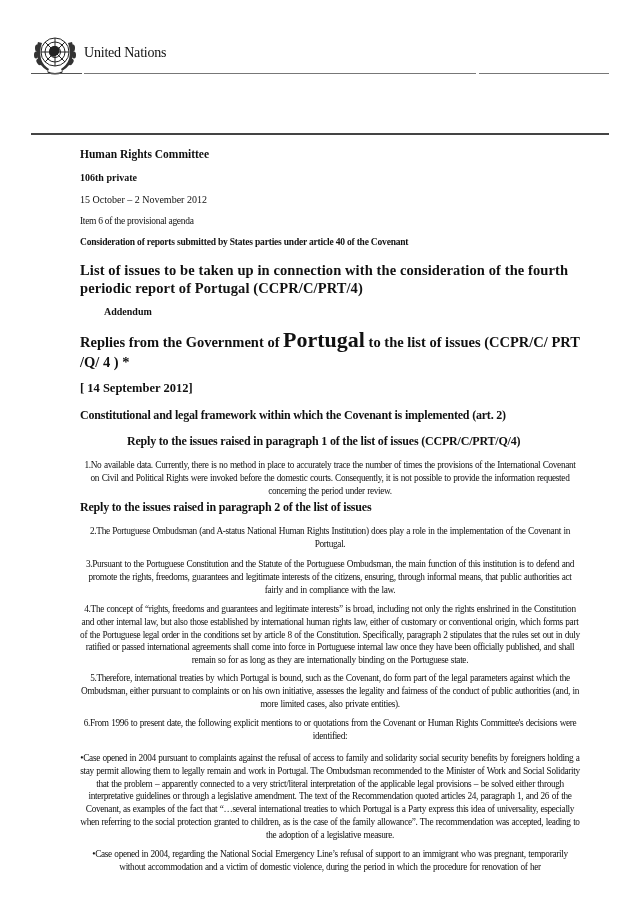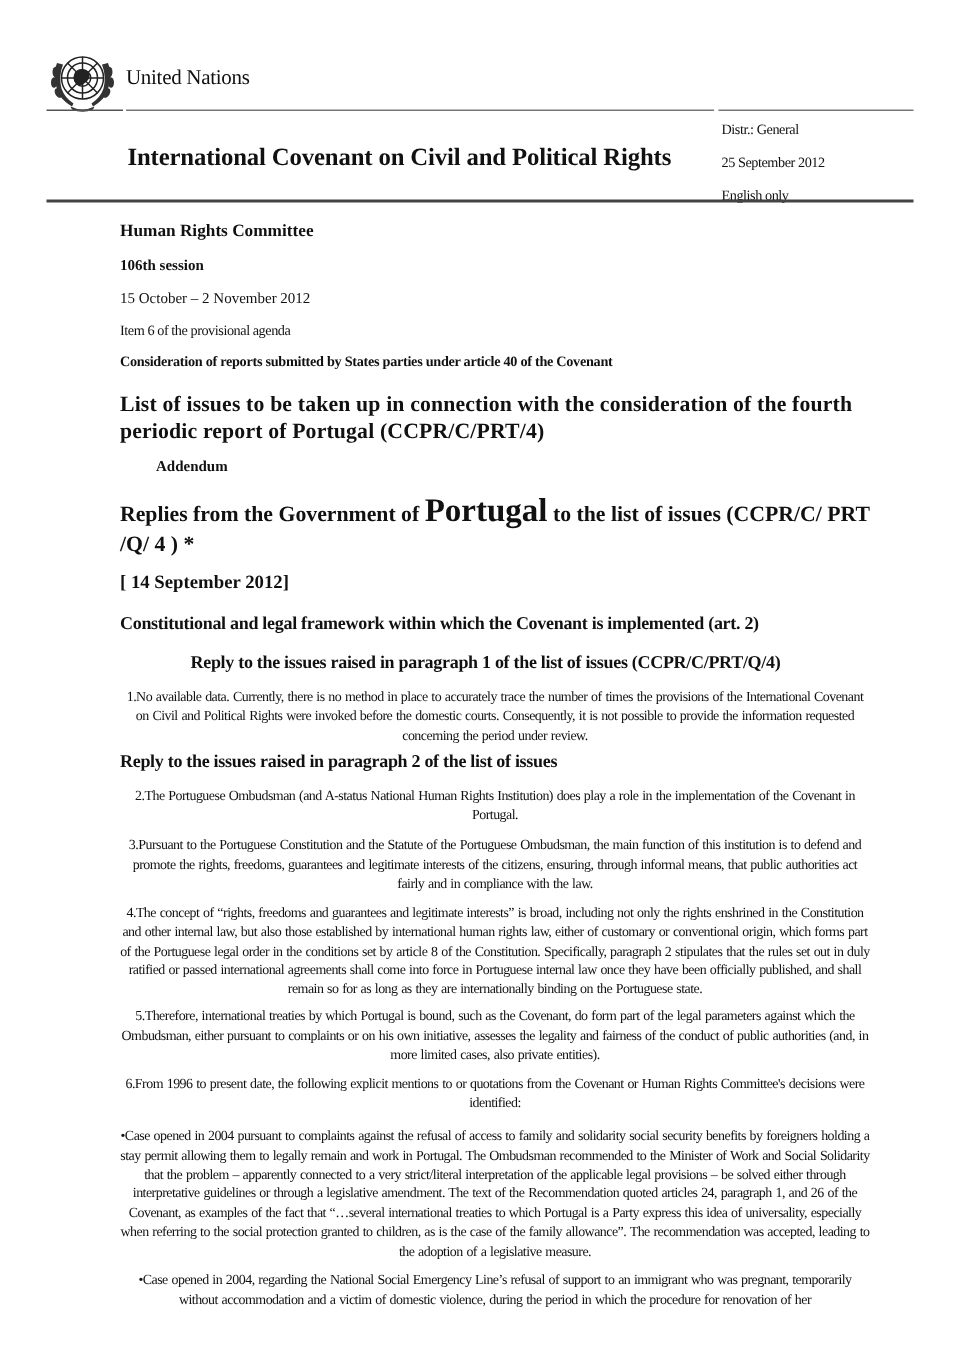--- a/index.html
+++ b/index.html
@@ -60,33 +60,27 @@
     </g>
   </svg>
 
   <div class="abs un-name">United Nations</div>
 
 
   <div class="abs rule-top-left"></div>
   <div class="abs rule-top-mid"></div>
   <div class="abs rule-top-right"></div>
 
-  <div class="abs covenant-title">International Covenant on Civil and Political Rights</div>
 
-  <div class="abs distr">
-    <div>Distr.: General</div>
-    <div>25 September 2012</div>
-    <div>English only</div>
-  </div>
 
   <div class="abs rule-bottom"></div>
 
   <div class="abs content">
     <div class="h-committee">Human Rights Committee</div>
-    <div class="h-session">106th session</div>
+    <div class="h-session">106th private</div>
     <div class="p-dates">15 October – 2 November 2012</div>
     <div class="p-item">Item 6 of the provisional agenda</div>
     <div class="h-consideration">Consideration of reports submitted by States parties under article 40 of the Covenant</div>
 
     <div class="h-list">List of issues to be taken up in connection with the consideration of the fourth periodic report of Portugal (CCPR/C/PRT/4)</div>
     <div class="h-addendum">Addendum</div>
 
     <div class="h-replies">
       <span>Replies from the Government of </span><span class="pt">Portugal</span><span> to the list of issues (CCPR/C/ PRT /Q/ 4 ) *</span>
     </div>

